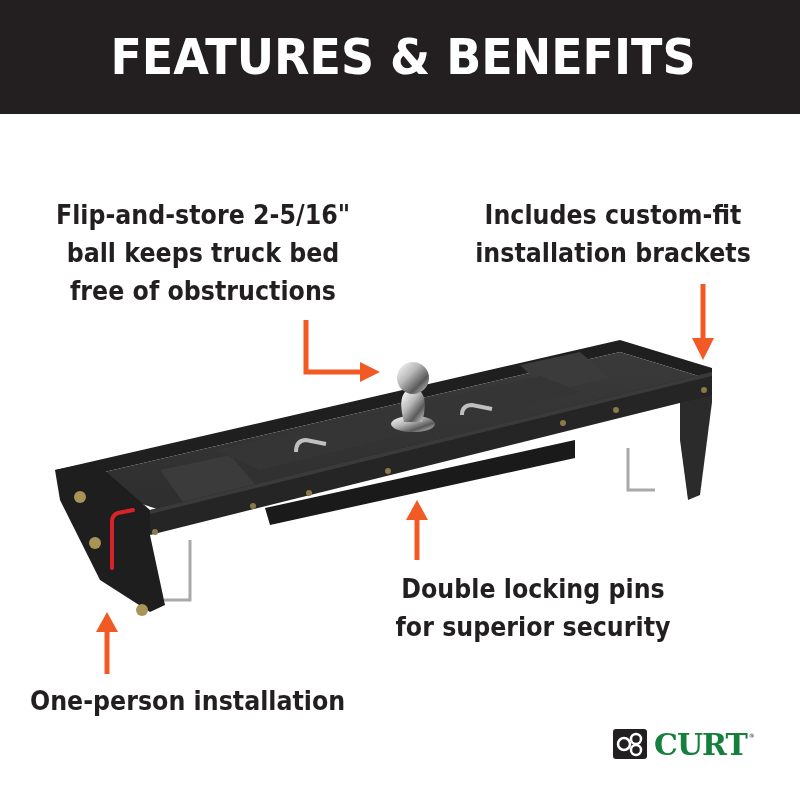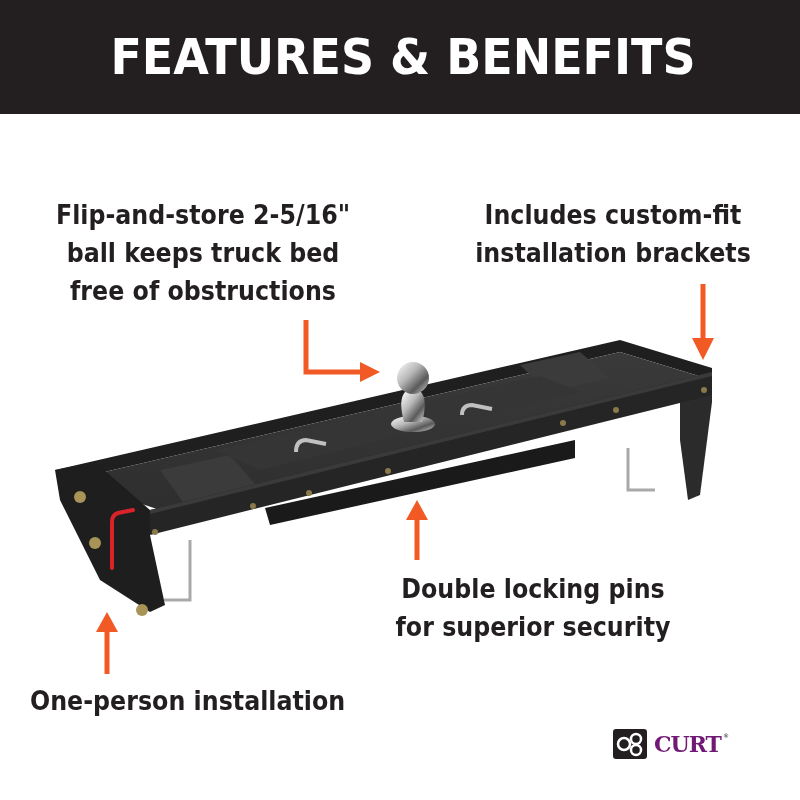--- a/index.html
+++ b/index.html
@@ -29,22 +29,22 @@
 
   .arrow { position: absolute; }
 
   .product { position: absolute; left: 0; top: 300px; width: 800px; height: 400px; }
 
   .logo {
     position: absolute; left: 612px; top: 726px; height: 36px;
     display: flex; align-items: center; gap: 6px;
   }
   .logo-text {
-    font-family: "DejaVu Serif", serif; font-weight: bold; font-size: 22px;
-    color: #701a75; letter-spacing: -1px;
+    font-family: "DejaVu Serif", serif; font-weight: bold; font-size: 30px;
+    color: #15803d; letter-spacing: -1px;
   }
   .logo-reg { font-size: 6px; align-self: flex-start; margin-top: 6px; margin-left: -4px; }
 </style>
 </head>
 <body>
 
 <div class="header">
   <div class="header-title">FEATURES &amp; BENEFITS</div>
 </div>
 

